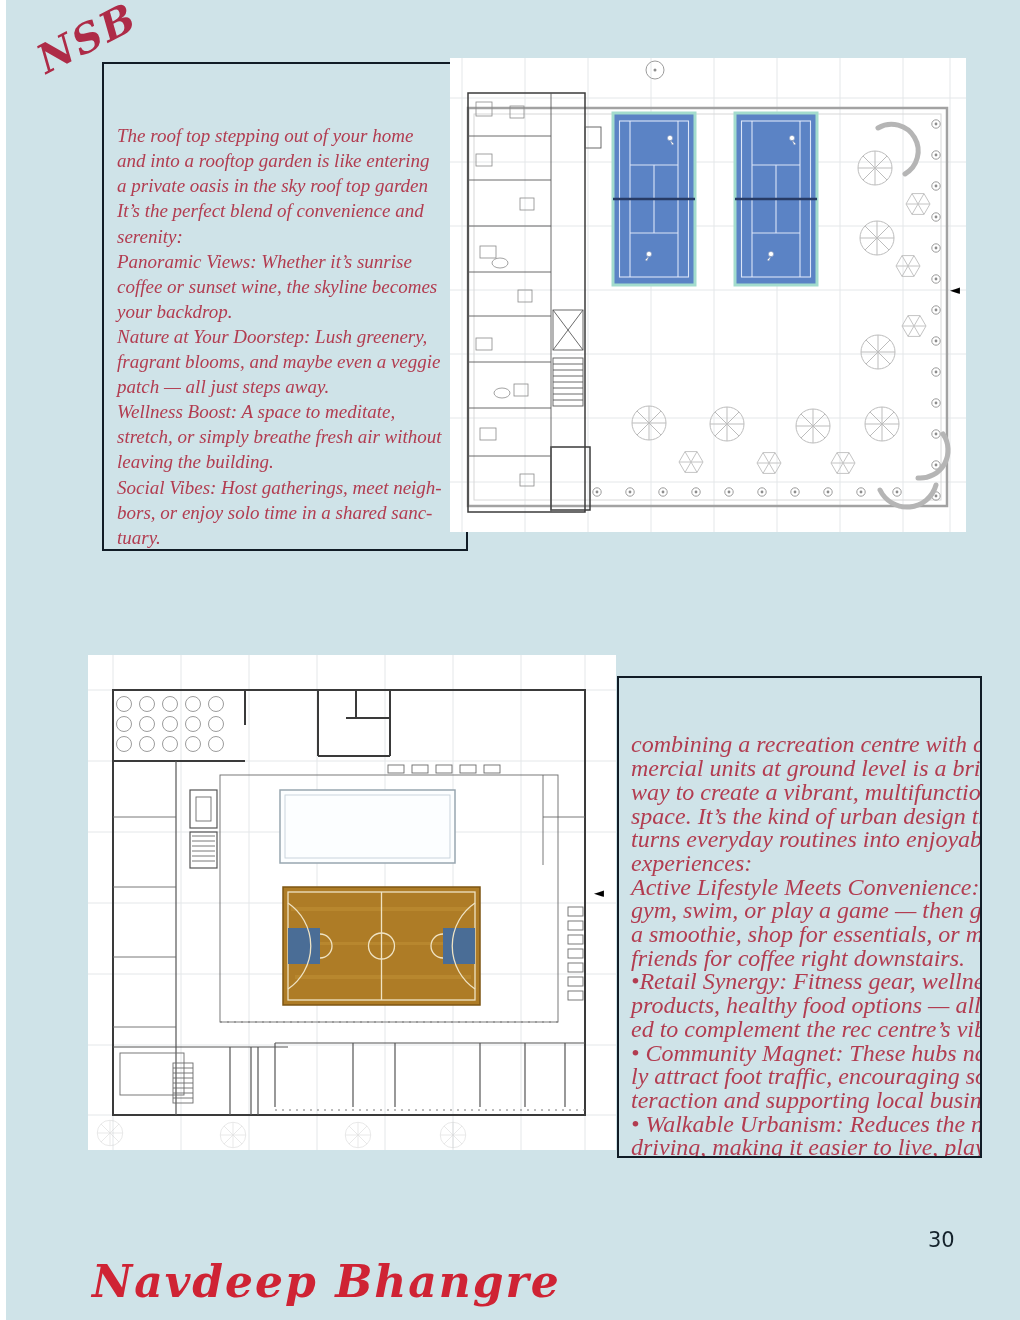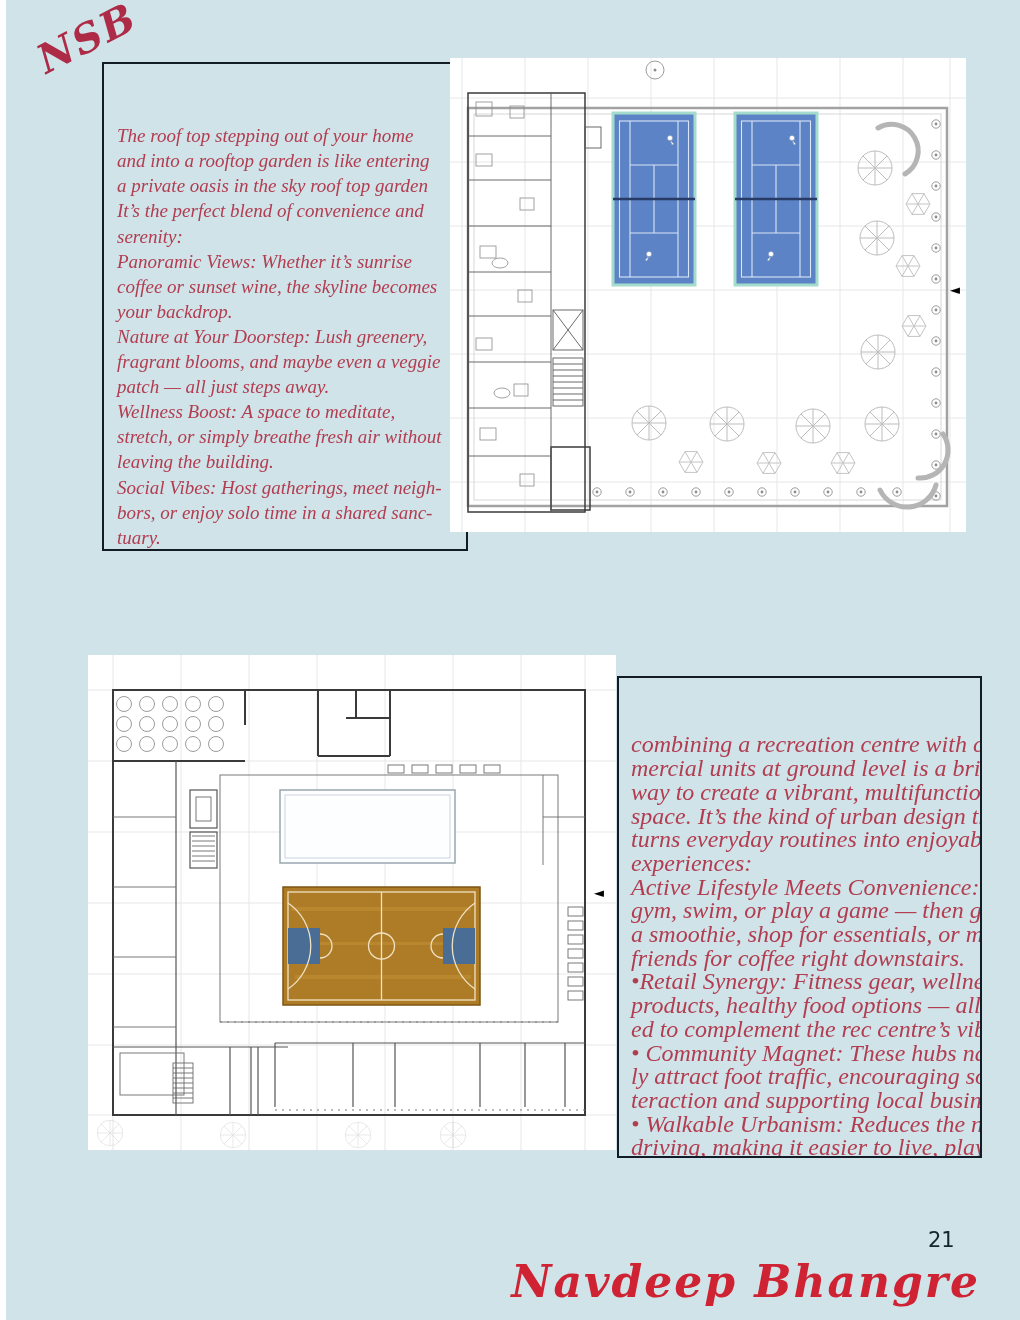--- a/index.html
+++ b/index.html
@@ -47,21 +47,21 @@
   .pool-in{fill:none;stroke:#c6d1d9;stroke-width:.9;}
   .bcourt{fill:var(--basketball-wood,#ae7c26);stroke:#7d5513;stroke-width:1.5;}
   .bline{stroke:#efe3c4;stroke-width:1.3;fill:none;}
   .bkey{fill:var(--basketball-key-blue,#4a6d96);}
   .ticks{stroke:#7b7b7b;stroke-width:1;stroke-dasharray:2 5;fill:none;}
   .cursor{position:absolute;color:#000;font-size:13px;font-family:"DejaVu Sans",sans-serif;line-height:13px;}
   #cursor1{left:950px;top:283px;}
   #cursor2{left:594px;top:886px;}
   #pagenum{position:absolute;left:928px;top:1228px;font-family:"DejaVu Sans",sans-serif;font-size:21px;color:#15232c;}
   #signature{
-    position:absolute;left:0;top:1256px;width:980px;text-align:right;padding-left:92px;box-sizing:border-box;
+    position:absolute;left:0;top:1256px;width:980px;text-align:left;padding-left:92px;box-sizing:border-box;
     font-family:"DejaVu Serif",serif;font-style:italic;font-weight:bold;
     font-size:44px;color:var(--signature-red,#cf2334);letter-spacing:2px;
   }
 </style>
 </head>
 <body>
 
 <div class="page"></div>
 
 <div id="logo">NSB</div>
@@ -347,14 +347,14 @@
 ly attract foot traffic, encouraging social in-
 teraction and supporting local businesses.
 • Walkable Urbanism: Reduces the need for
 driving, making it easier to live, play, and
 shop in one place.</div>
 </div>
 
 <span id="cursor1" class="cursor">◄</span>
 <span id="cursor2" class="cursor">◄</span>
 
-<div id="pagenum">21</div>
+<div id="pagenum">30</div>
 <div id="signature">Navdeep Bhangre</div>
 
 </body></html>

